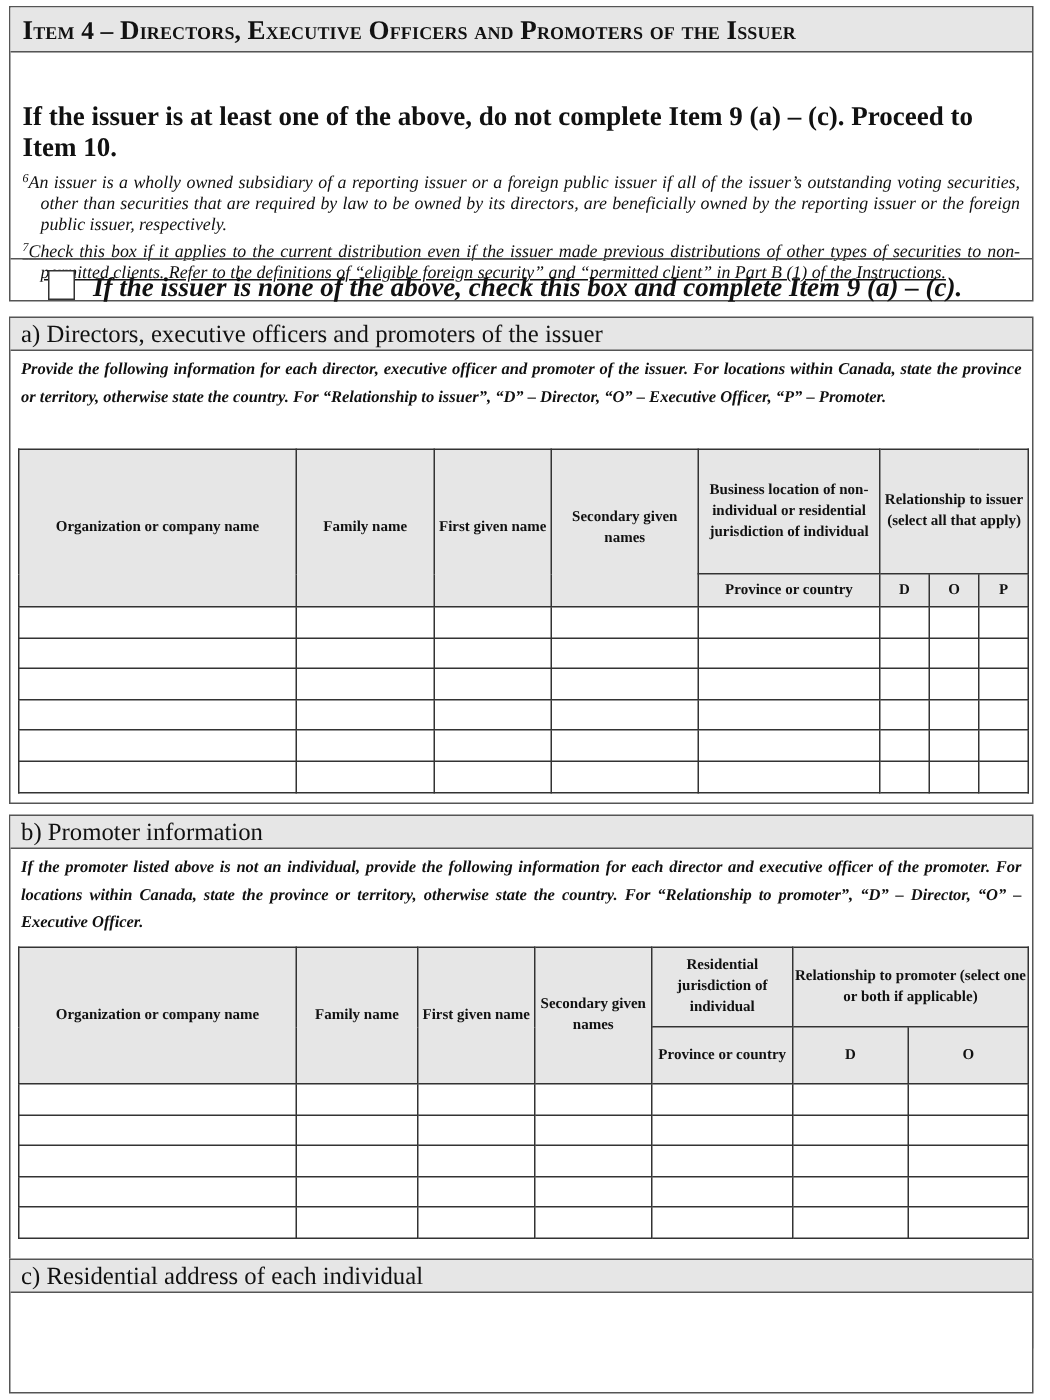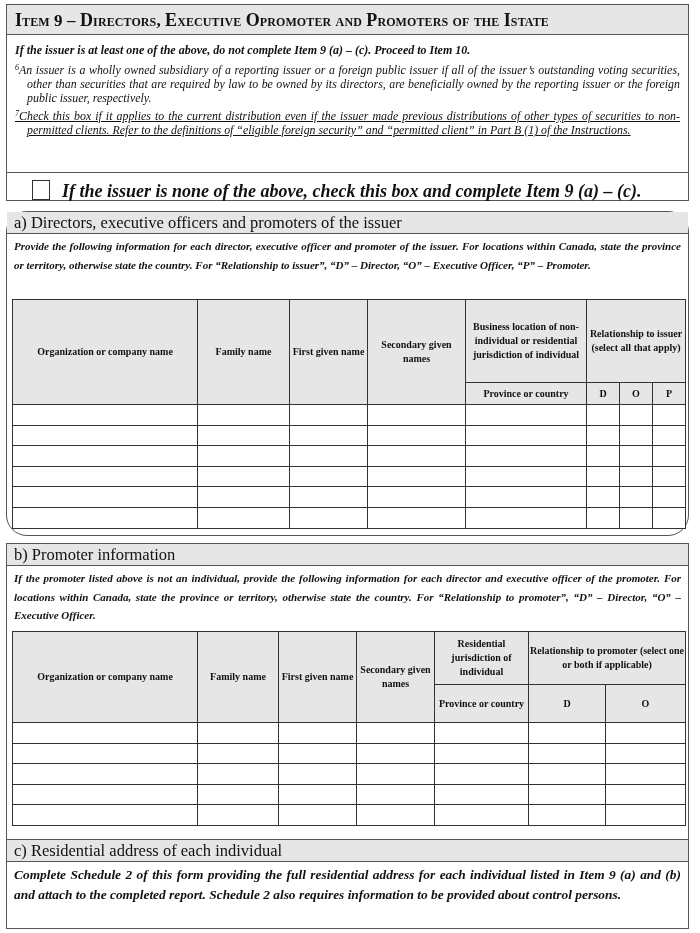--- a/index.html
+++ b/index.html
@@ -2,30 +2,30 @@
 <html><head>
 <meta charset="utf-8">
 <style>
   html, body { margin:0; padding:0; background:#ffffff; }
   body { width:700px; height:933px; position:relative; font-family:"Liberation Serif", serif; color:#111; overflow:hidden; }
   .box { position:absolute; left:6px; width:683px; border:1.5px solid #555; box-sizing:border-box; background:#fff; }
   .hdr { background:#e6e6e6; border-bottom:1.5px solid #555; box-sizing:border-box; }
   #item-box { top:4px; height:197px; }
   #item-box .hdr { height:30px; padding:5px 8px 0 8px; font-weight:bold; font-size:17px; letter-spacing:0.1px; font-variant:small-caps; }
   #item-box .hdr .cap { font-size:18px; }
-  .lead { font-weight:bold; font-style:italic; font-size:12px; padding:8px 8px 0 8px; }
+  .lead { font-weight:bold; font-size:18px; padding:8px 8px 0 8px;margin-top:24px; }
   .fn { font-style:italic; font-size:11.9px; line-height:14px; text-align:justify; padding:0 8px 0 20px; text-indent:-12px; }
   .fn sup { font-size:8px; vertical-align:top; position:relative; top:-2px; }
   #fn6 { margin-top:5px; }
   #fn7 { margin-top:4px;text-decoration:underline; }
   .checkrow { position:absolute; left:0; right:0; top:167px; height:30px; border-top:1.5px solid #555; box-sizing:border-box; }
   .checkbox { position:absolute; left:25px; top:7px; width:18px; height:20px; border:1px solid #333; background:#fff; box-sizing:border-box; cursor:pointer; }
   .checklabel { position:absolute; left:55px; top:8px; font-weight:bold; font-style:italic; font-size:18px; }
 
-  #sec-a { top:211px; height:325px;border-radius:21px; }
+  #sec-a { top:211px; height:325px; }
   #sec-b { top:543px; height:356px; }
   #sec-c { top:839px; height:90px; }
   .sechdr { height:22px; padding:1px 8px 0 7px; font-size:16.5px; }
   .instr { font-style:italic; font-size:11px; line-height:18.5px; text-align:justify; padding:3px 7px 0 7px;font-weight:bold; }
   #sec-c .instr { font-weight:bold; font-size:13.4px; line-height:20px; padding-top:3px; }
 
   table.grid { position:absolute; left:5px; border-collapse:collapse; table-layout:fixed; }
   table.grid th, table.grid td { border:1.3px solid #333; padding:0; }
   table.grid th { background:#e6e6e6; font-weight:bold; font-size:10px; line-height:14px; text-align:center; vertical-align:middle; }
   table.grid td { background:#fff; cursor:text; }
@@ -35,21 +35,21 @@
   #table-a td { height:19.6px; }
   #table-b { top:87px; width:673px; }
   #table-b tr.r1 th { height:52px; }
   #table-b tr.r2 th { height:37px; }
   #table-b td { height:19.6px; }
 </style>
 </head>
 <body>
 
 <div class="box" id="item-box">
-  <div class="hdr" id="item-title"><span class="cap">I</span><span>tem 9 – </span><span class="cap">D</span><span>irectors, </span><span class="cap">E</span><span>xecutive </span><span class="cap">O</span><span>promoter and </span><span class="cap">P</span><span>romoters of the </span><span class="cap">I</span><span>state</span></div>
+  <div class="hdr" id="item-title"><span class="cap">I</span><span>tem 4 – </span><span class="cap">D</span><span>irectors, </span><span class="cap">E</span><span>xecutive </span><span class="cap">O</span><span>fficers and </span><span class="cap">P</span><span>romoters of the </span><span class="cap">I</span><span>ssuer</span></div>
   <div class="lead">If the issuer is at least one of the above, do not complete Item 9 (a) – (c). Proceed to Item 10.</div>
   <div class="fn" id="fn6"><sup>6</sup><span>An issuer is a wholly owned subsidiary of a reporting issuer or a foreign public issuer if all of the issuer’s outstanding voting securities, other than securities that are required by law to be owned by its directors, are beneficially owned by the reporting issuer or the foreign public issuer, respectively.</span></div>
   <div class="fn" id="fn7"><sup>7</sup><span>Check this box if it applies to the current distribution even if the issuer made previous distributions of other types of securities to non-permitted clients. Refer to the definitions of “eligible foreign security” and “permitted client” in Part B (1) of the Instructions.</span></div>
   <div class="checkrow">
     <div class="checkbox" role="checkbox"></div>
     <div class="checklabel">If the issuer is none of the above, check this box and complete Item 9 (a) – (c).</div>
   </div>
 </div>
 
 <div class="box" id="sec-a">
@@ -220,14 +220,13 @@
           <td></td>
           <td></td>
           <td></td>
         </tr>
       </tbody>
   </table>
 </div>
 
 <div class="box" id="sec-c">
   <div class="hdr sechdr">c)  Residential address of each individual</div>
-  <div class="instr">Complete Schedule 2 of this form providing the full residential address for each individual listed in Item 9 (a) and (b) and attach to the completed report. Schedule 2 also requires information to be provided about control persons.</div>
 </div>
 
 </body></html>

